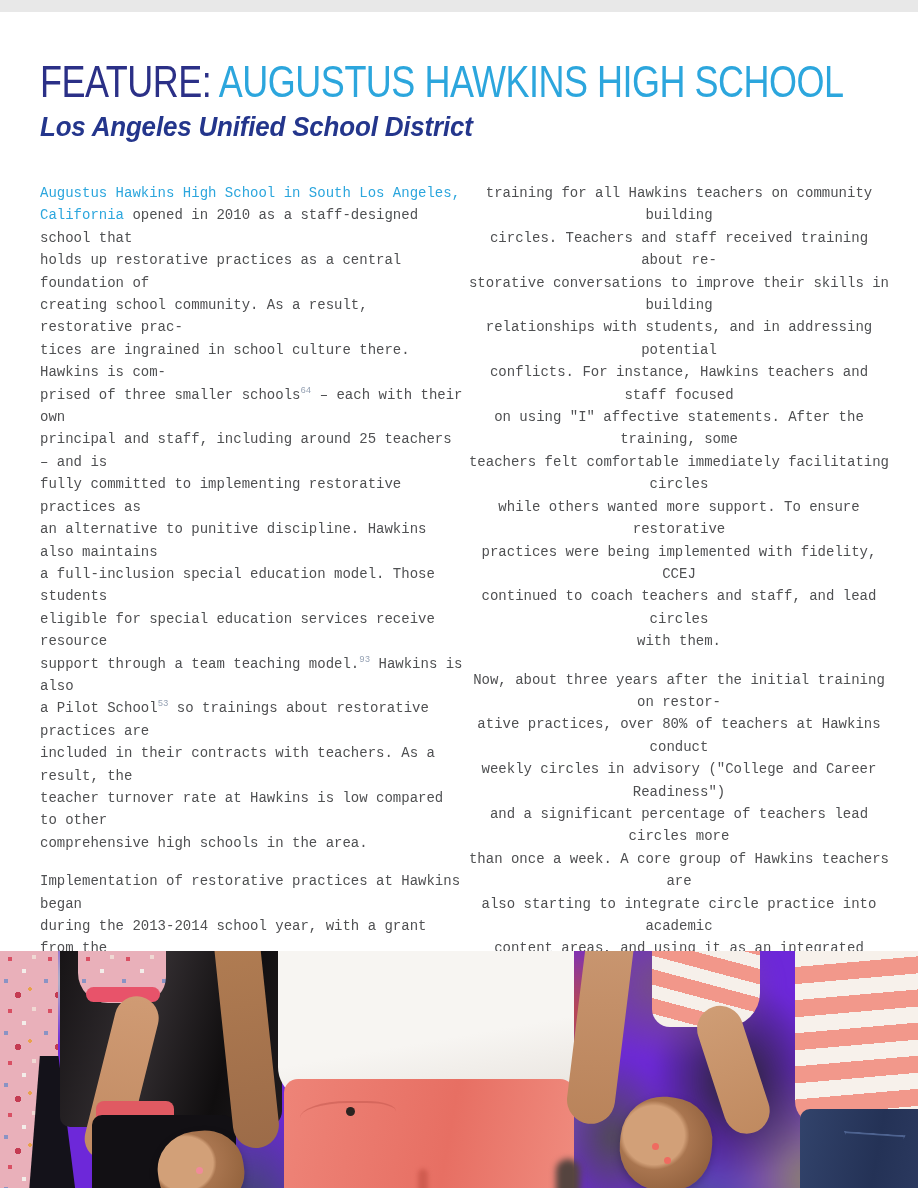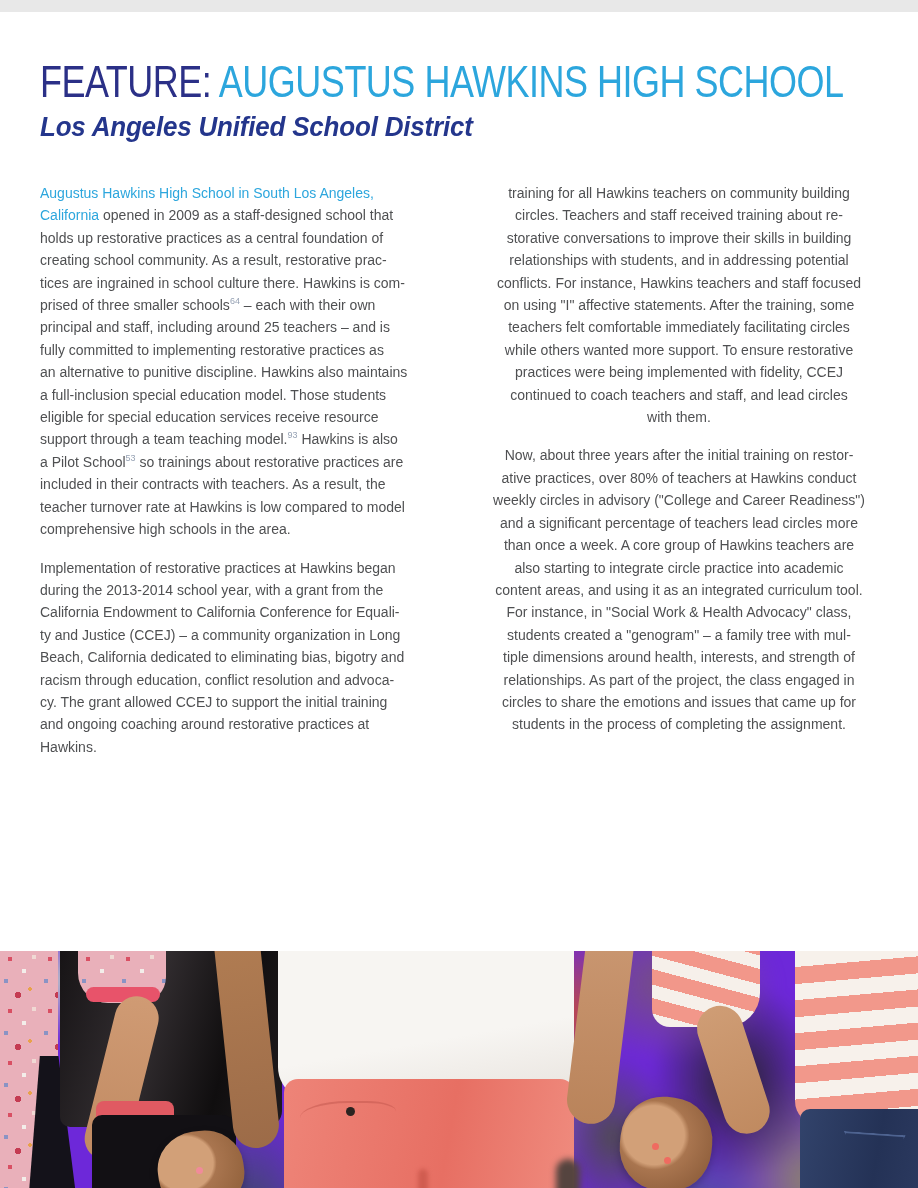--- a/index.html
+++ b/index.html
@@ -21,21 +21,21 @@
     position:absolute;left:40px;top:99px;margin:0;
     font-size:26px;font-style:italic;font-weight:700;letter-spacing:-0.2px;
     color:#24368c;transform:scaleY(1.05);transform-origin:left top;
   }
   
   .column{position:absolute;top:170px;width:426px;}
   .column.left{left:40px;}
   .column.right{left:466px;text-align:center;}
   .body-para{
     margin:0 0 16px 0;font-size:14px;line-height:22.4px;color:#4f5052;
-    white-space:pre-line;letter-spacing:0;
+    white-space:pre-line;letter-spacing:0;font-family:Liberation Mono, monospace;
   }
   .body-para .lead{color:#2ca6dd;}
   .body-para sup.sup{
     font-size:9px;color:#96a2b4;line-height:0;vertical-align:6px;letter-spacing:0;
   }
   h2.section-heading{
     margin:30px 0 26px 0;font-size:34px;font-weight:400;letter-spacing:-0.5px;
     color:#1e3f9b;line-height:1.12;
   }
   .column.right h2.section-heading{margin-top:44px;}
@@ -130,34 +130,34 @@
 <body>
 
 <div class="page">
 
   <h1 class="title"><span class="navy">FEATURE: </span><span class="cyan">AUGUSTUS HAWKINS HIGH SCHOOL</span></h1>
 
   <p class="subtitle">Los Angeles Unified School District</p>
 
   <div class="column left">
       <p class="body-para"><span class="lead">Augustus Hawkins High School in South Los Angeles,
-California</span><span> opened in 2009 as a staff-designed school that
+California</span><span> opened in 2010 as a staff-designed school that
 holds up restorative practices as a central foundation of
 creating school community. As a result, restorative prac-
 tices are ingrained in school culture there. Hawkins is com-
 prised of three smaller schools</span><sup class="sup">64</sup><span> – each with their own
 principal and staff, including around 25 teachers – and is
 fully committed to implementing restorative practices as
 an alternative to punitive discipline. Hawkins also maintains
 a full-inclusion special education model.  Those students
 eligible for special education services receive resource
 support through a team teaching model.</span><sup class="sup">93</sup><span> Hawkins is also
 a Pilot School</span><sup class="sup">53</sup><span> so trainings about restorative practices are
 included in their contracts with teachers. As a result, the
-teacher turnover rate at Hawkins is low compared to model
+teacher turnover rate at Hawkins is low compared to other
 comprehensive high schools in the area.</span></p>
       <p class="body-para"><span>Implementation of restorative practices at Hawkins began
 during the 2013-2014 school year, with a grant from the
 California Endowment to California Conference for Equali-
 ty and Justice (CCEJ) – a community organization in Long
 Beach, California dedicated to eliminating bias, bigotry and
 racism through education, conflict resolution and advoca-
 cy. The grant allowed CCEJ to support the initial training
 and ongoing coaching around restorative practices at
 Hawkins.</span></p>

